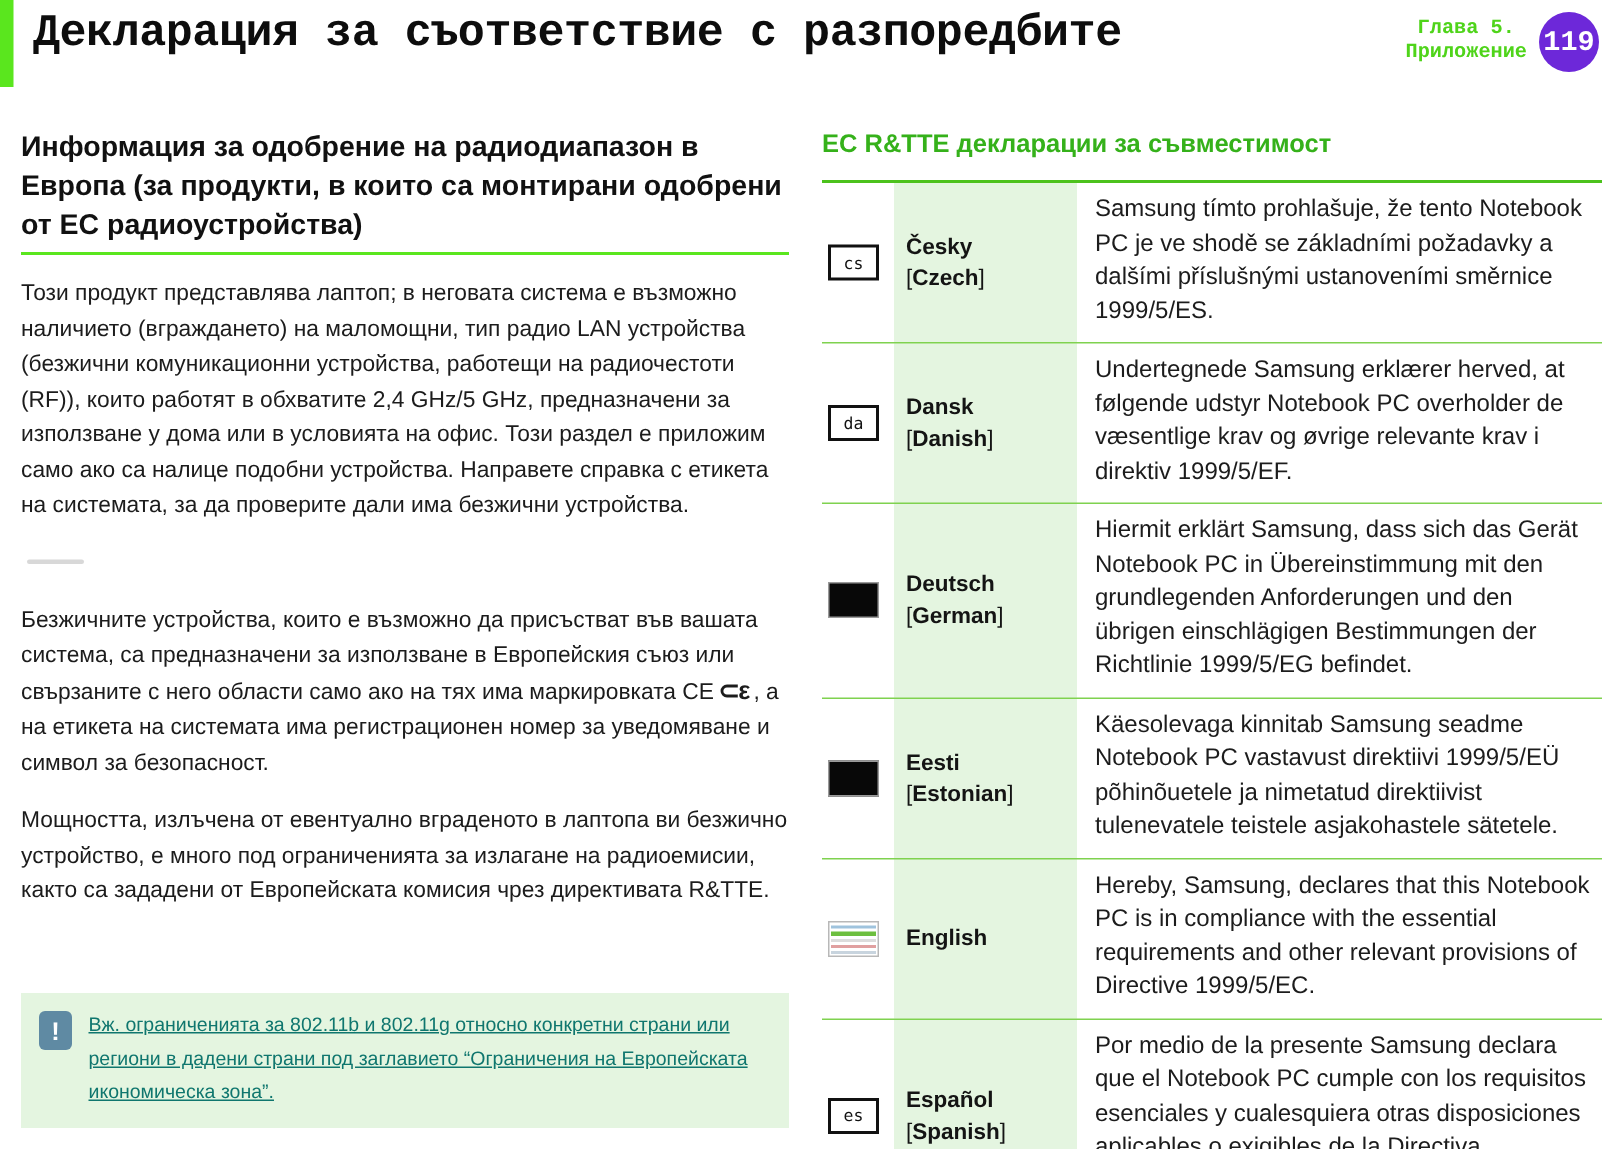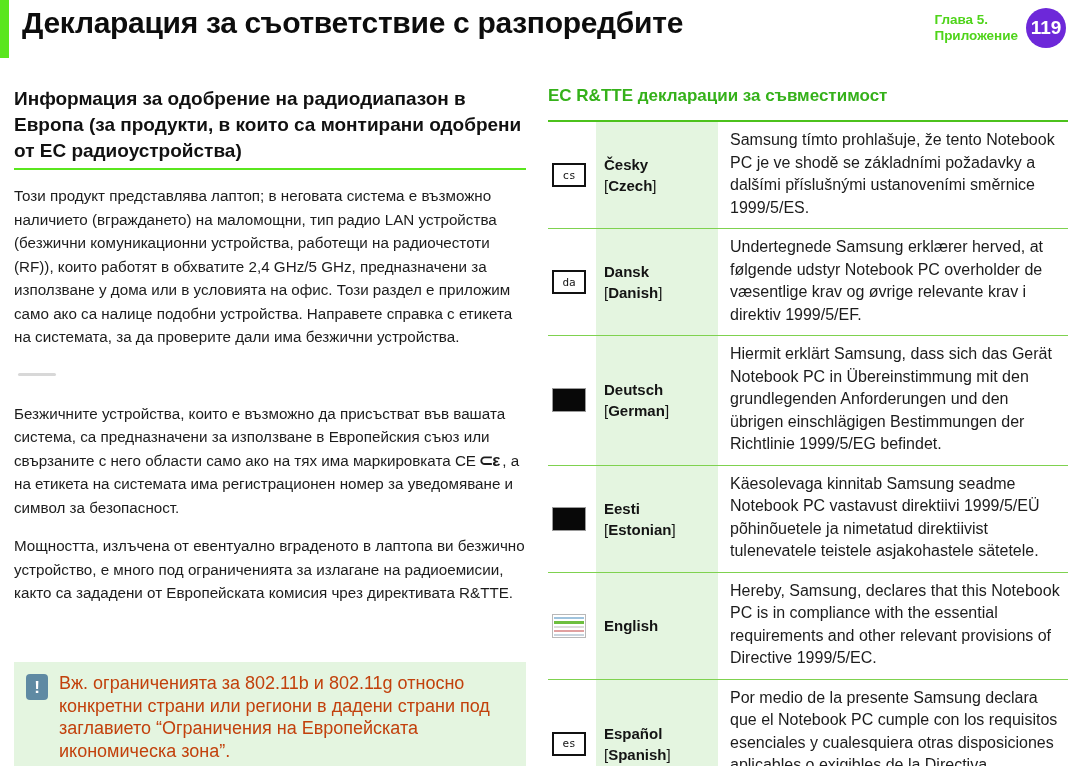--- a/index.html
+++ b/index.html
@@ -9,40 +9,40 @@
     background: #ffffff;
     font-family: "Liberation Sans", sans-serif;
     color: #1a1a1a;
     overflow: hidden;
   }
   .page { position: relative; width: 1080px; height: 766px; }
 
   
   .header {
     position: absolute; top: 0; left: 0;
-    width: 1080px; height: 62px;
+    width: 1080px; height: 62px; font-family: Liberation Mono, monospace;
   }
   .header-accent {
     position: absolute; left: 0; top: 0;
     width: 9px; height: 58px;
     background: #5ae61e;
   }
   .header-title {
     position: absolute; left: 22px; top: 6px;
     font-size: 30px; font-weight: bold;
     letter-spacing: -0.3px;
     color: #0d0d0d;
     white-space: nowrap;
   }
   .chapter-block {
     position: absolute; right: 14px; top: 8px;
     display: flex; align-items: center; gap: 8px;
   }
   .chapter-lines {
-    text-align: left;
+    text-align: center;
     color: #4fd41a;
     font-size: 13.5px;
     font-weight: bold;
     line-height: 16px;
   }
   .page-badge {
     width: 40px; height: 40px; border-radius: 50%;
     background: #6d28d9;
     color: #ffffff;
     font-size: 19px; font-weight: bold;
@@ -110,23 +110,24 @@
     width: 22px; height: 26px;
     border-radius: 4px;
     background: #5f8aa3;
     color: #ffffff;
     font-size: 17px; font-weight: bold;
     display: flex; align-items: center; justify-content: center;
     line-height: 1;
     margin-top: 2px;
   }
   .note-text {
-    font-size: 18px;
+    font-size: 13px;
     line-height: 22.5px;
-    color: #c2410c;
+    color: #0f766e;
+    text-decoration: underline;
   }
 
   
   .lang-table {
     width: 520px;
     border-collapse: collapse;
     table-layout: fixed;
   }
   .lang-table tr { border-bottom: 1.6px solid #7fd24f; }
   .lang-table tr:last-child { border-bottom: 1.6px solid #7fd24f; }

